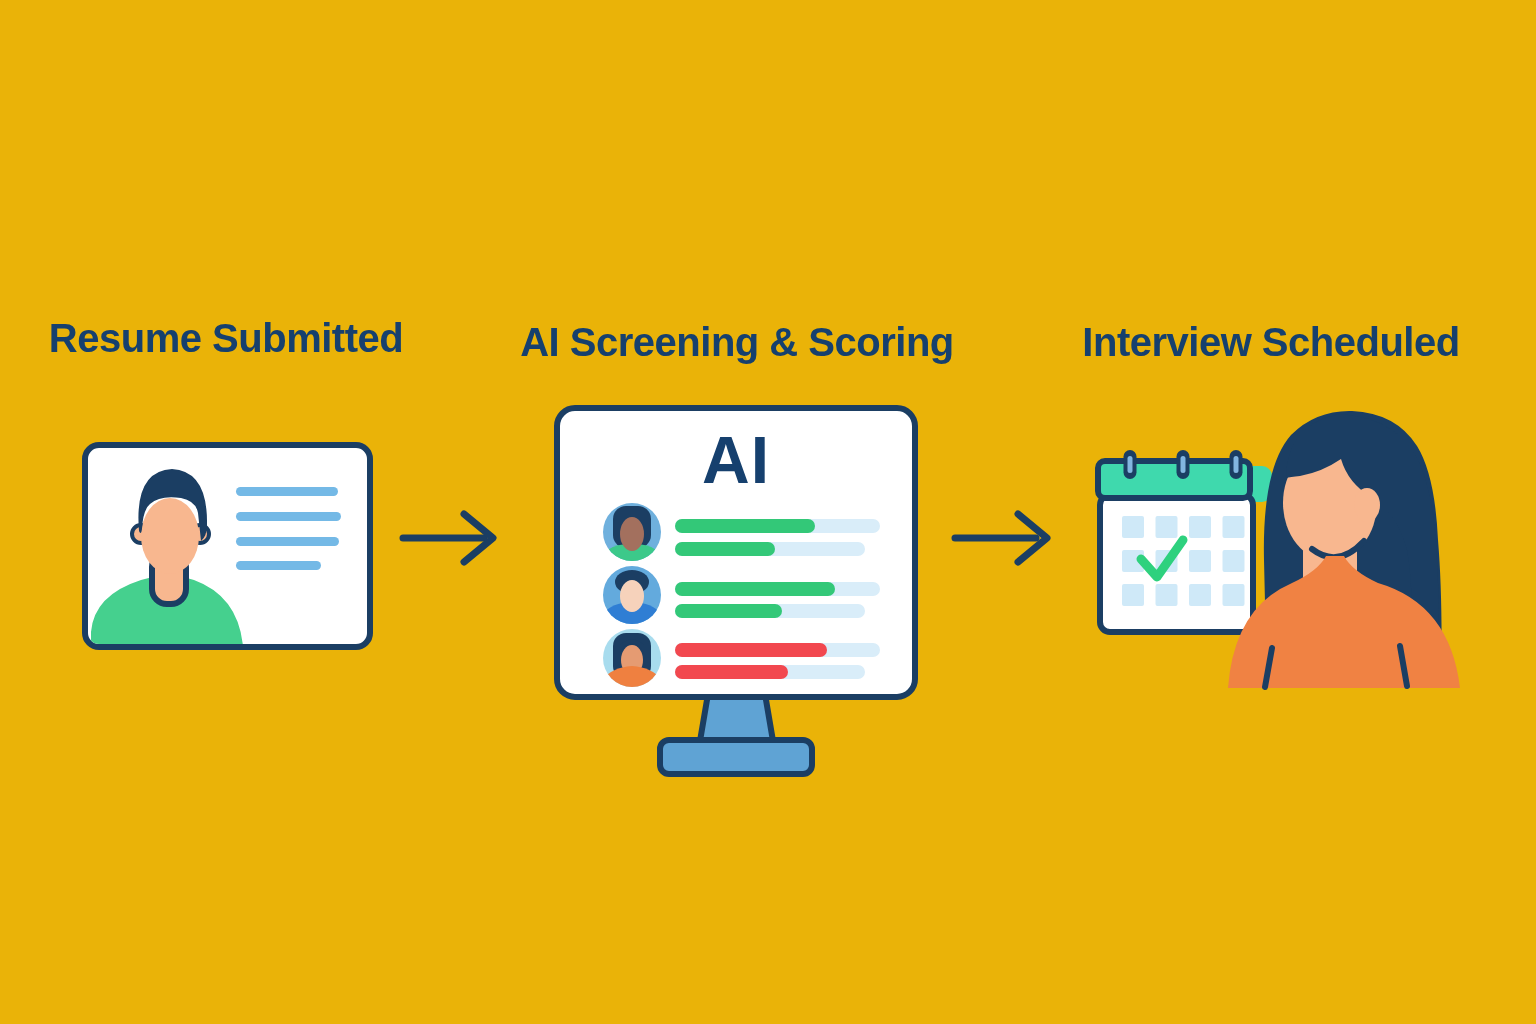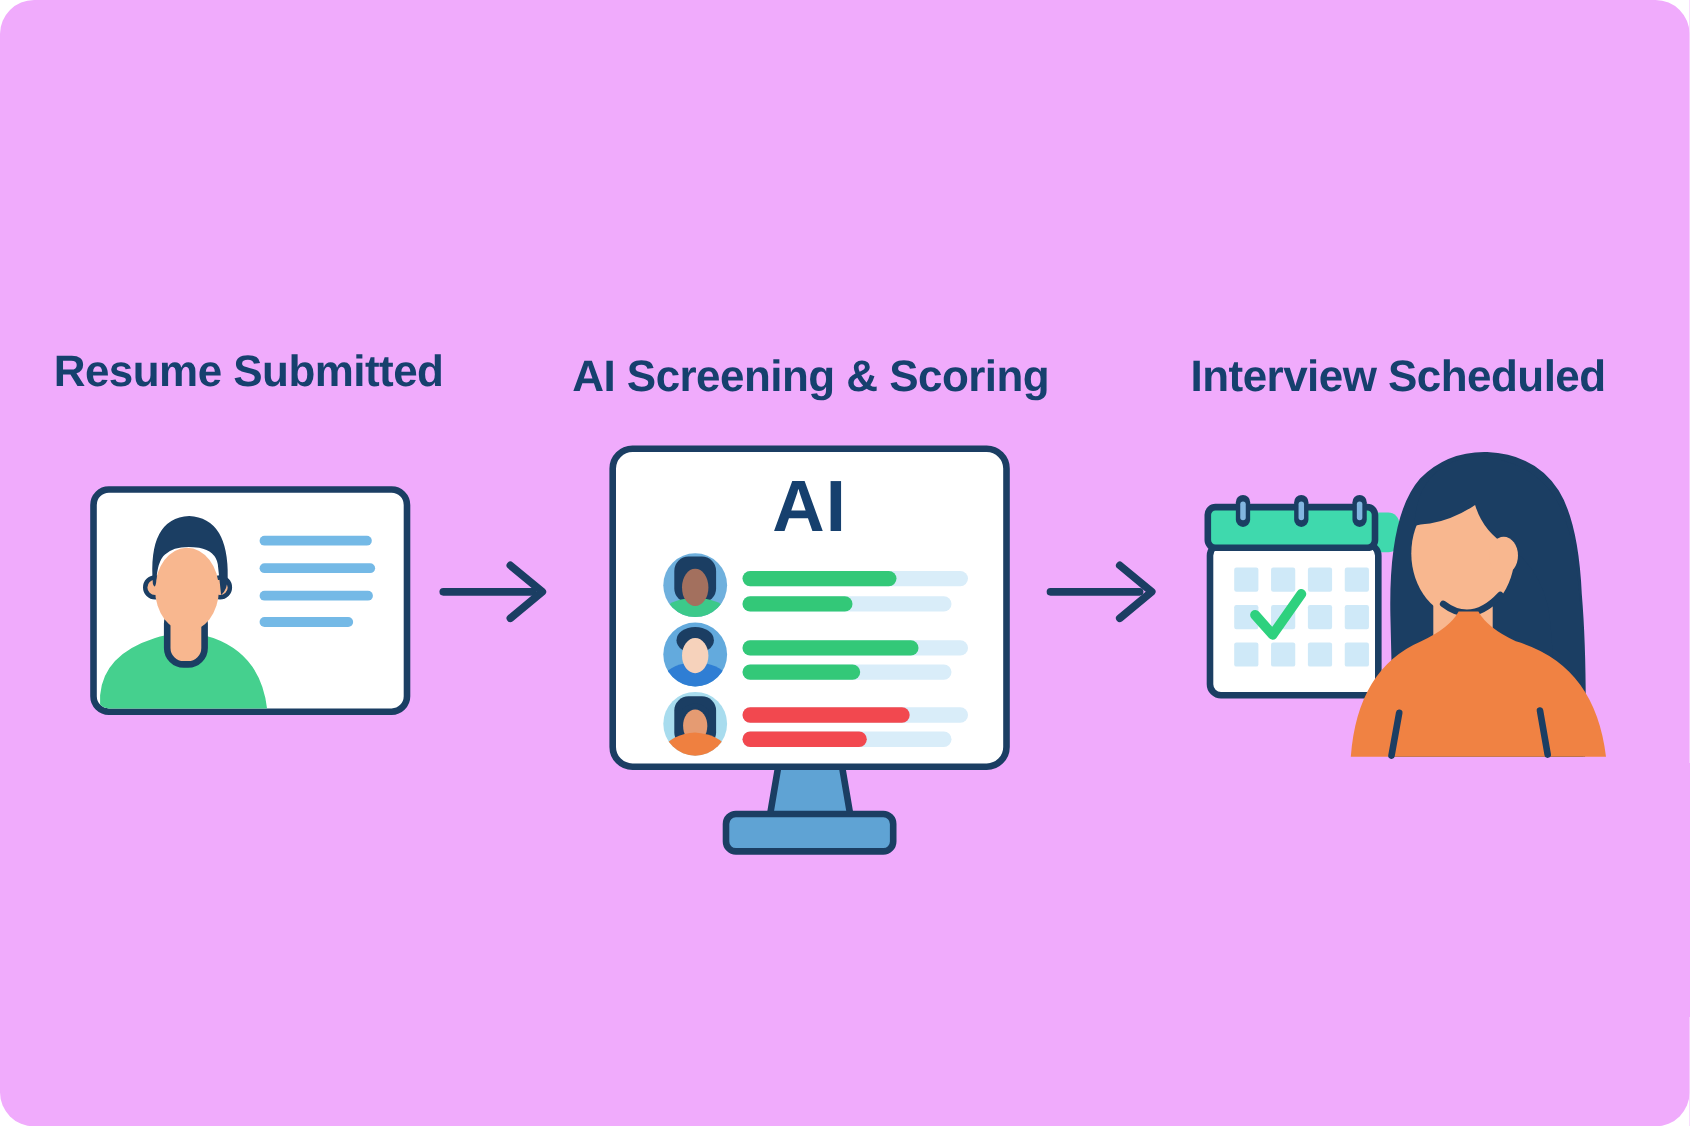--- a/index.html
+++ b/index.html
@@ -1,20 +1,19 @@
 <!DOCTYPE html>
 <html><head>
 <meta charset="utf-8">
 <style>
   html,body{margin:0;padding:0;}
   .canvas{
     position:relative;width:1536px;height:1024px;overflow:hidden;
-    background:#f0abfc;
+    background:#eab308;
     font-family:"Liberation Sans",sans-serif;
-    border-radius:31px;
   }
   .step-title{
     position:absolute;
     font-weight:700;color:#16406e;font-size:40px;line-height:1.2;
     text-align:center;letter-spacing:-0.5px;
   }
   #title-1{left:36px;top:314px;width:380px;}
   #title-2{left:477px;top:318px;width:520px;}
   #title-3{left:1011px;top:318px;width:520px;}
   svg.scene{position:absolute;left:0;top:0;}

